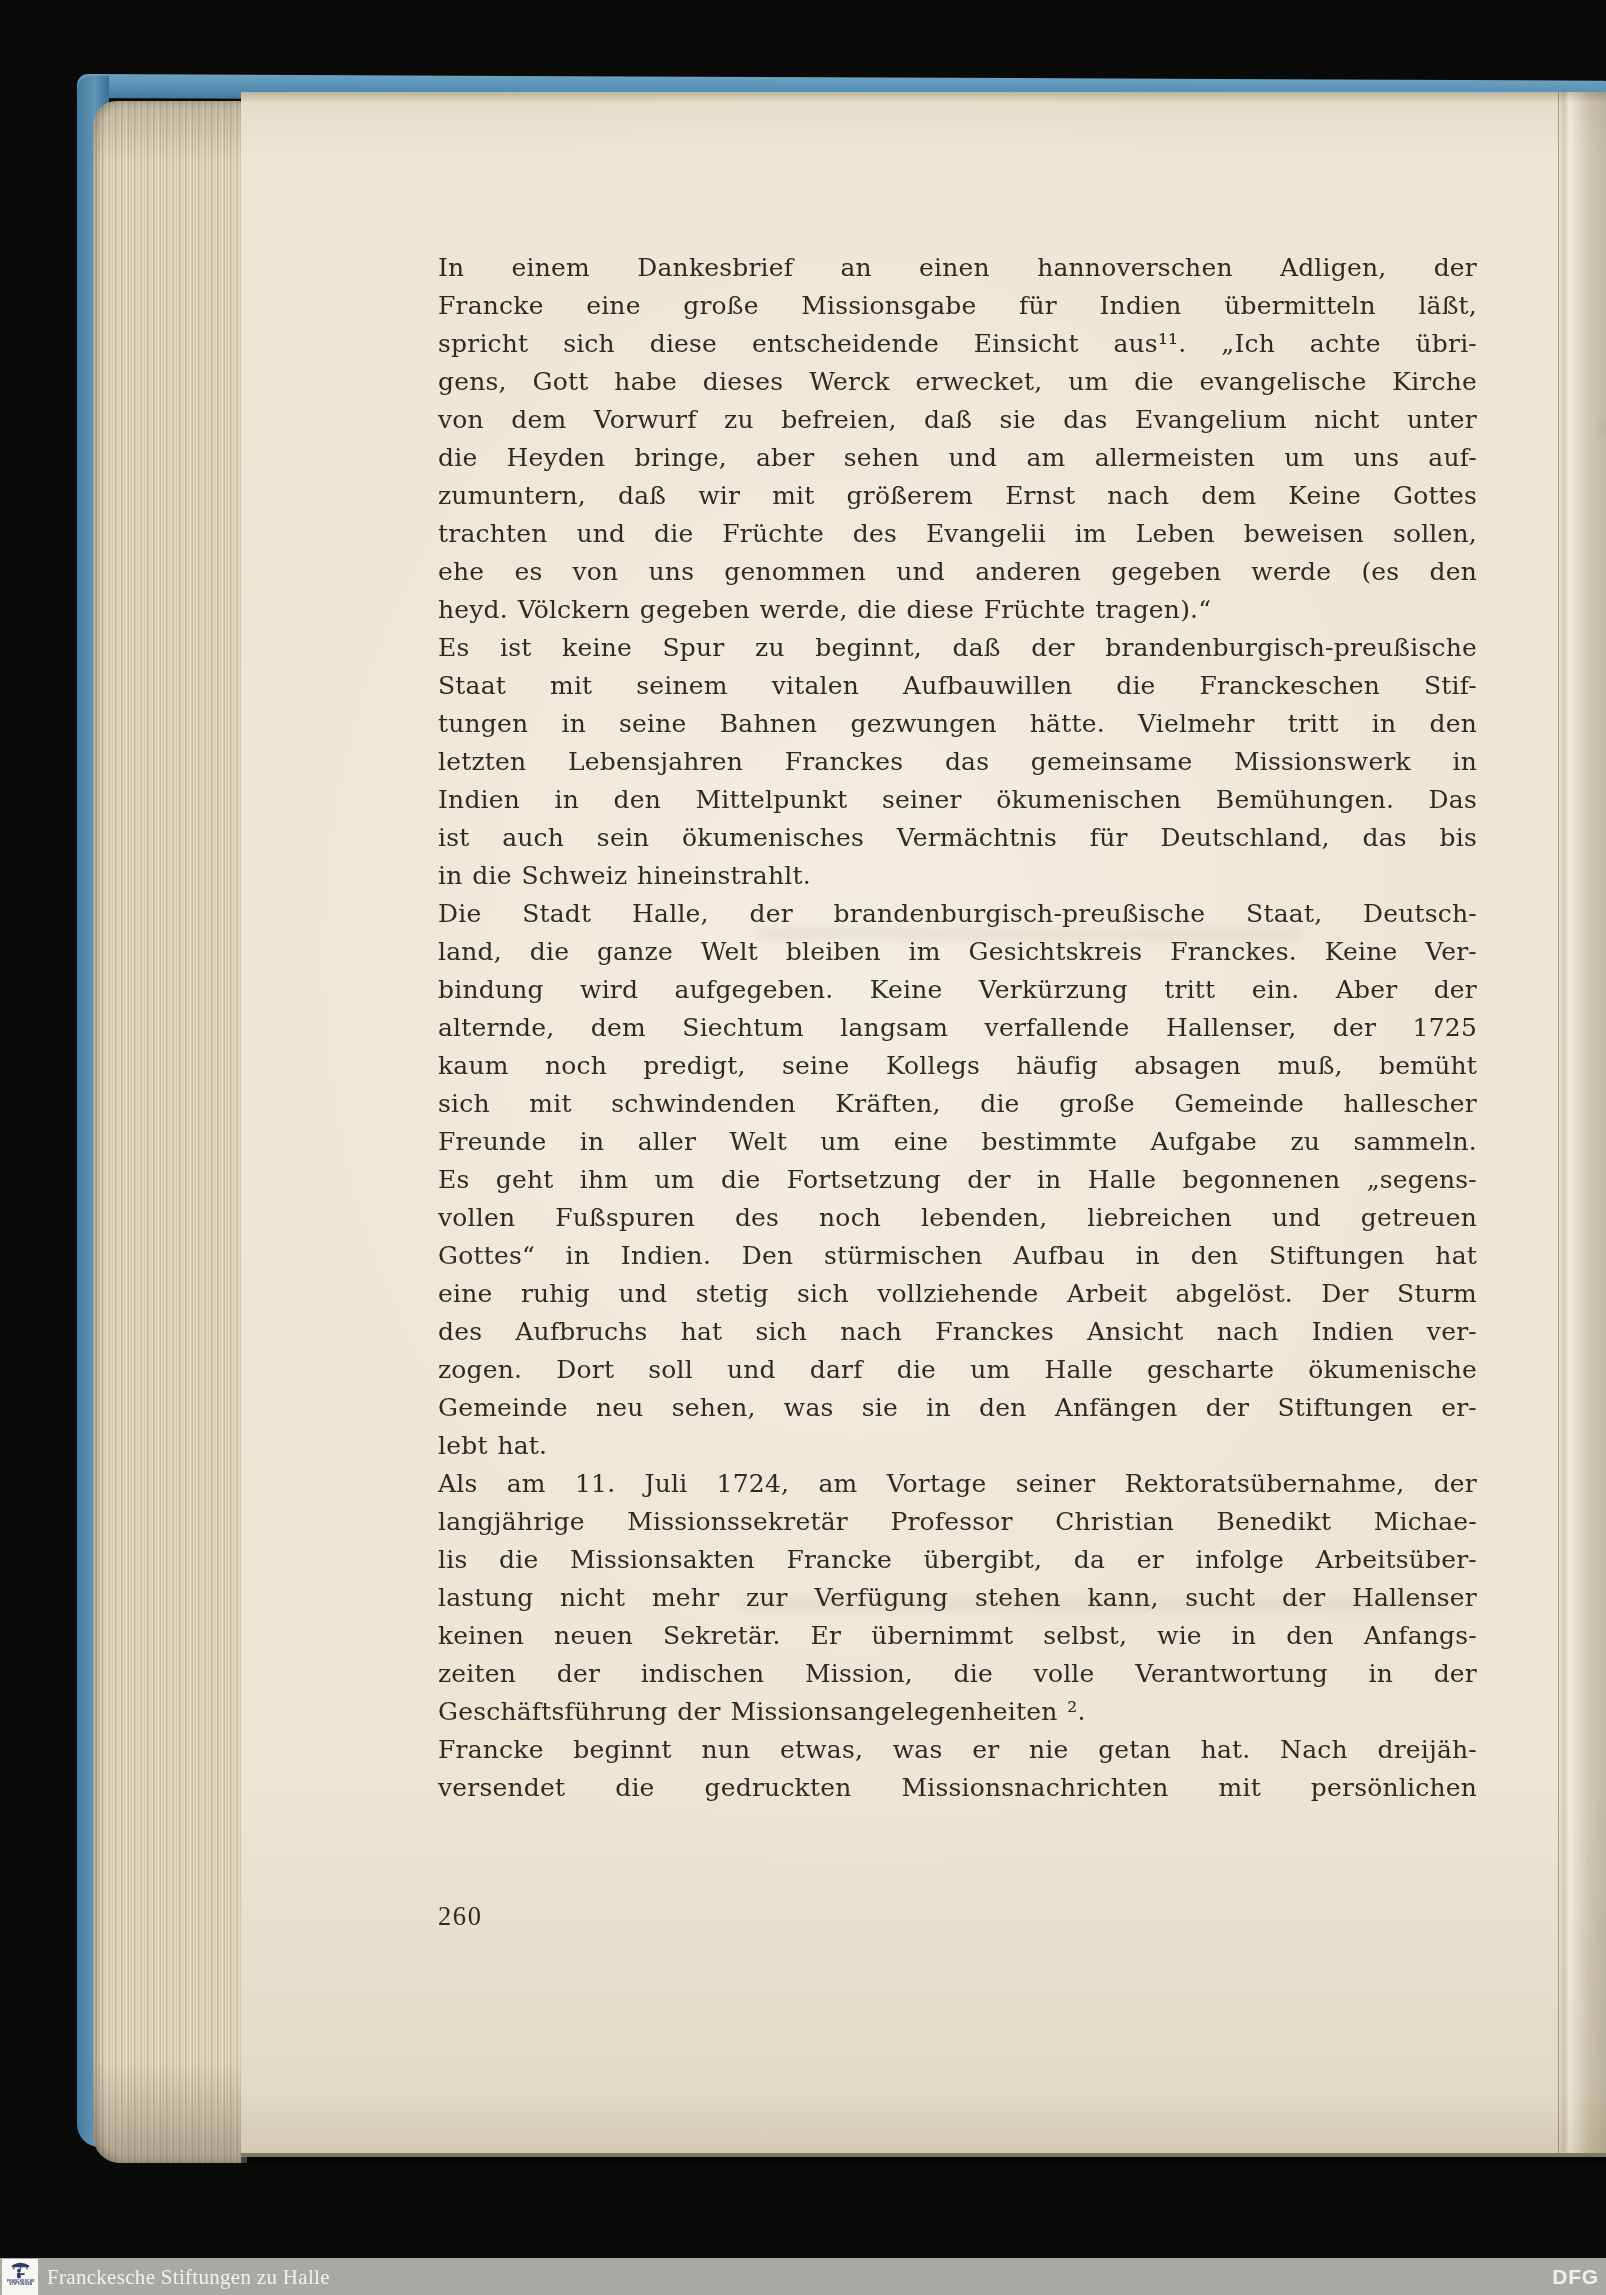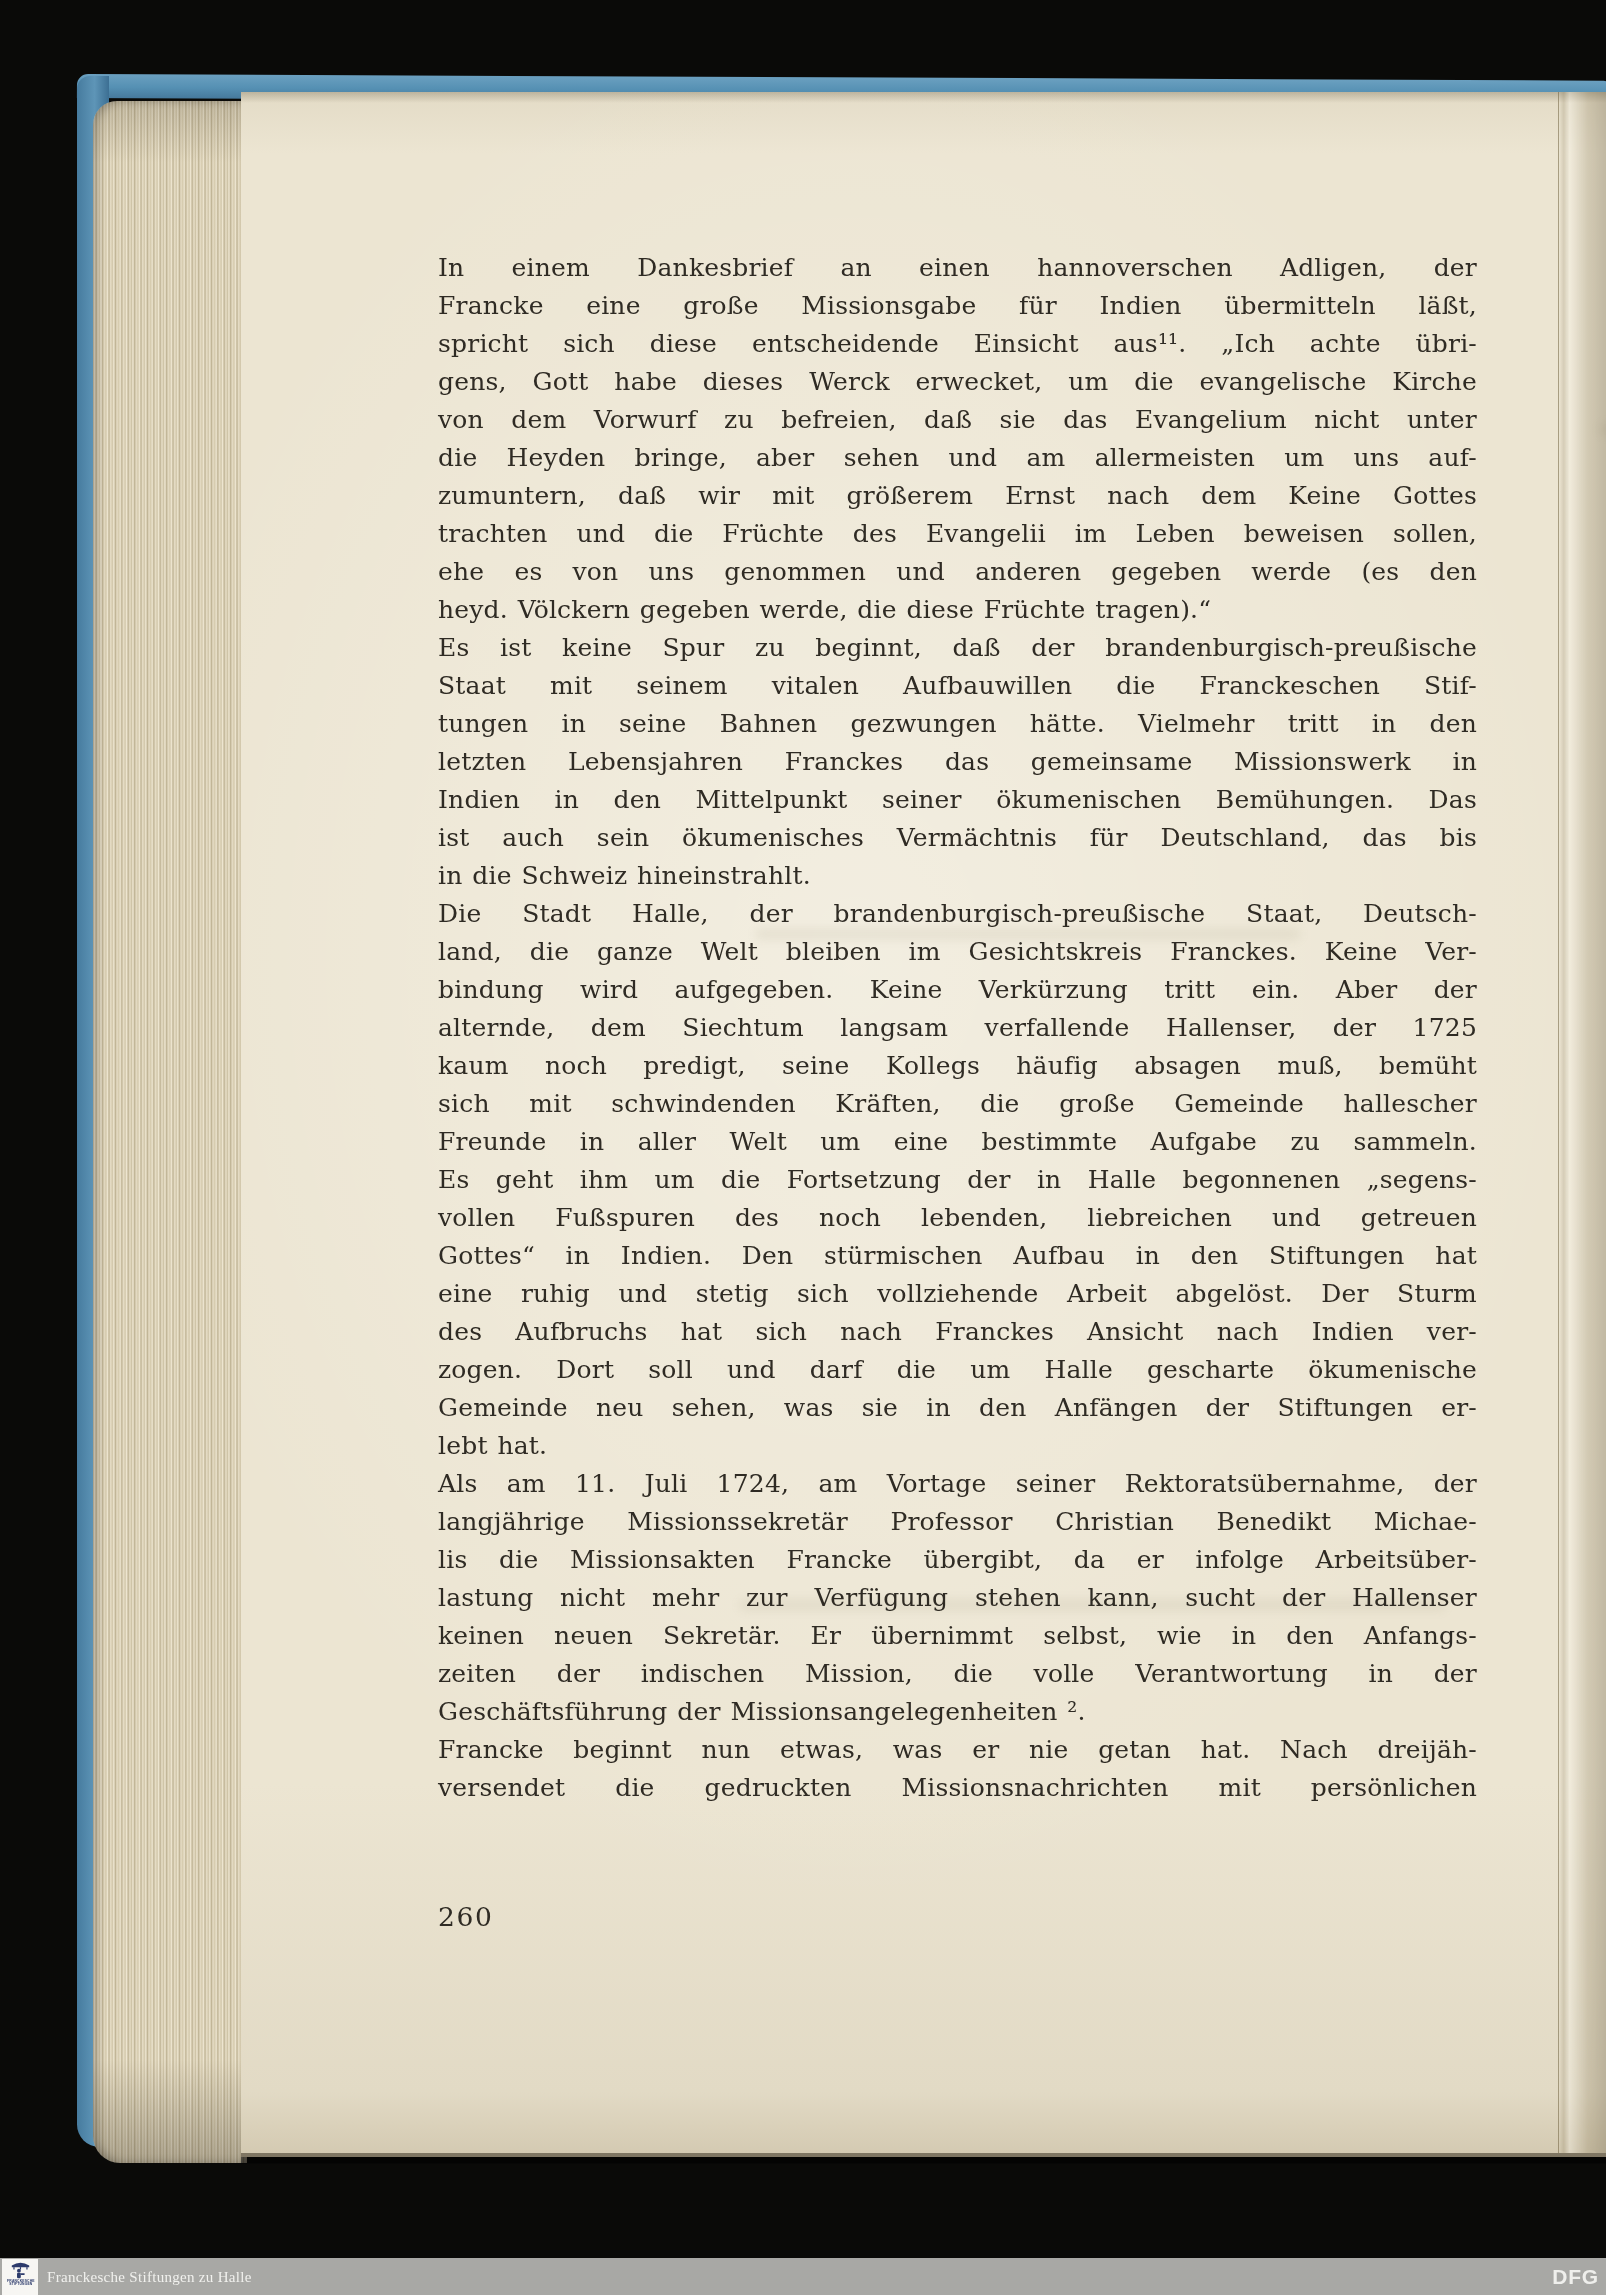--- a/index.html
+++ b/index.html
@@ -65,21 +65,21 @@
     font-size:25px;letter-spacing:0.2px;word-spacing:1.6px;
   }
   .line{
     height:38px;line-height:38px;
     text-align:justify;text-align-last:justify;
     white-space:normal;
   }
   .line.pl{text-align-last:left;}
   .page-number{
     position:absolute;left:197px;top:1809px;
-    color:var(--ink);font-size:26.5px;letter-spacing:1.6px;
+    color:var(--ink);font-size:26.5px;letter-spacing:1.6px;font-family:Liberation Serif, serif;
   }
   
   .ghost{position:absolute;background:#968e73;opacity:.12;filter:blur(4.8px);border-radius:6.4px;}
   .g1{left:1358px;top:331px;width:121px;height:13px;}
   .g2{left:514px;top:836px;width:546px;height:12px;}
   .g3{left:498px;top:1507px;width:707px;height:12px;}
   
   .footer{
     position:absolute;left:0;top:2258px;width:1607px;height:38px;
     background:var(--bar);
@@ -91,21 +91,21 @@
     padding-top:1.6px;
   }
   .logo-box svg{display:block;}
   .logo-small-text{
     color:var(--navy);font-family:"Liberation Sans",sans-serif;font-weight:bold;
     font-size:8px;line-height:8px;transform:scale(.42);transform-origin:center top;
     letter-spacing:0.4px;white-space:nowrap;text-align:center;
   }
   .footer-title{
     position:absolute;left:47px;top:0;height:38px;display:flex;align-items:center;
-    color:var(--footer-text);font-family:"Liberation Serif",serif;font-size:15px;letter-spacing:0.3px;
+    color:var(--footer-text);font-family:"Liberation Serif",serif;font-size:21px;letter-spacing:0.3px;
   }
   .dfg{
     position:absolute;right:8px;top:0;height:38px;display:flex;align-items:center;
     color:#efefec;font-family:"Liberation Sans",sans-serif;font-weight:bold;
     font-size:21px;letter-spacing:0.8px;font-stretch:condensed;
   }
 </style>
 </head>
 <body>
 

